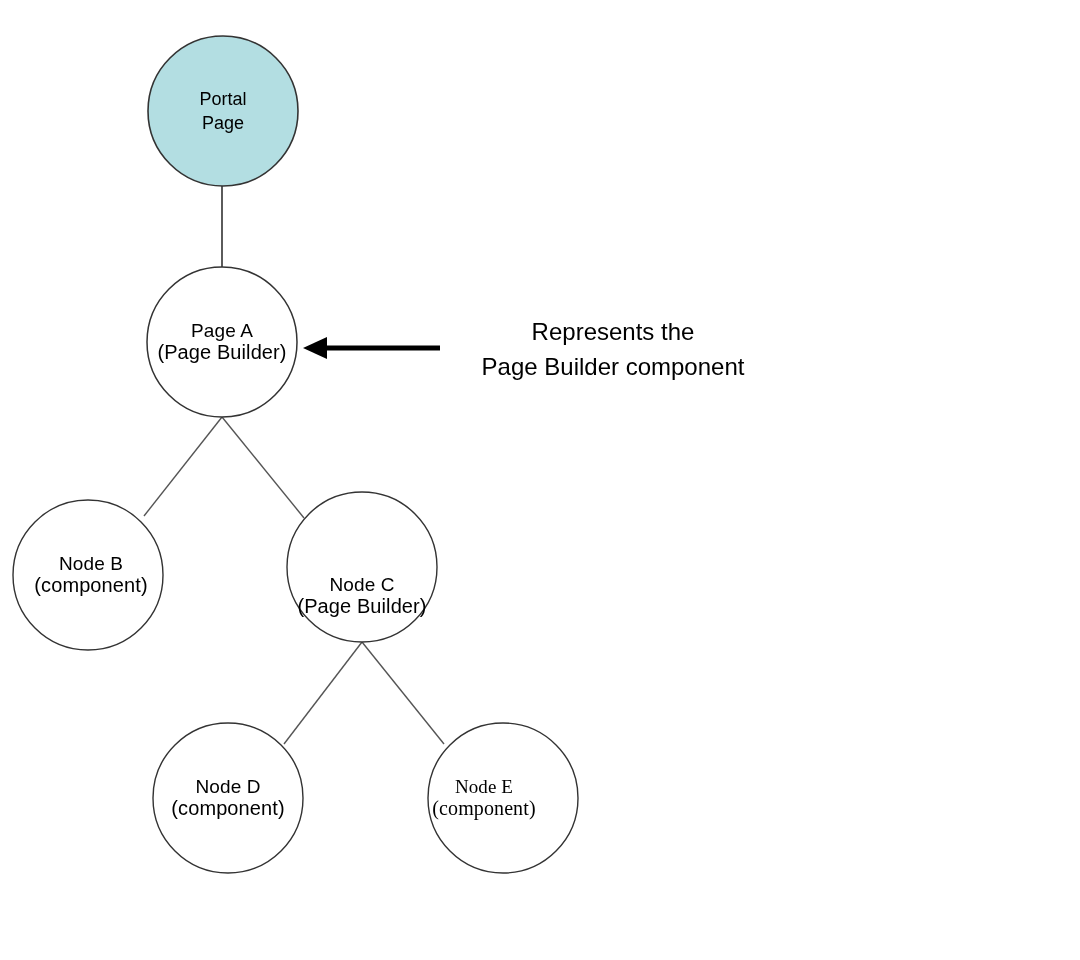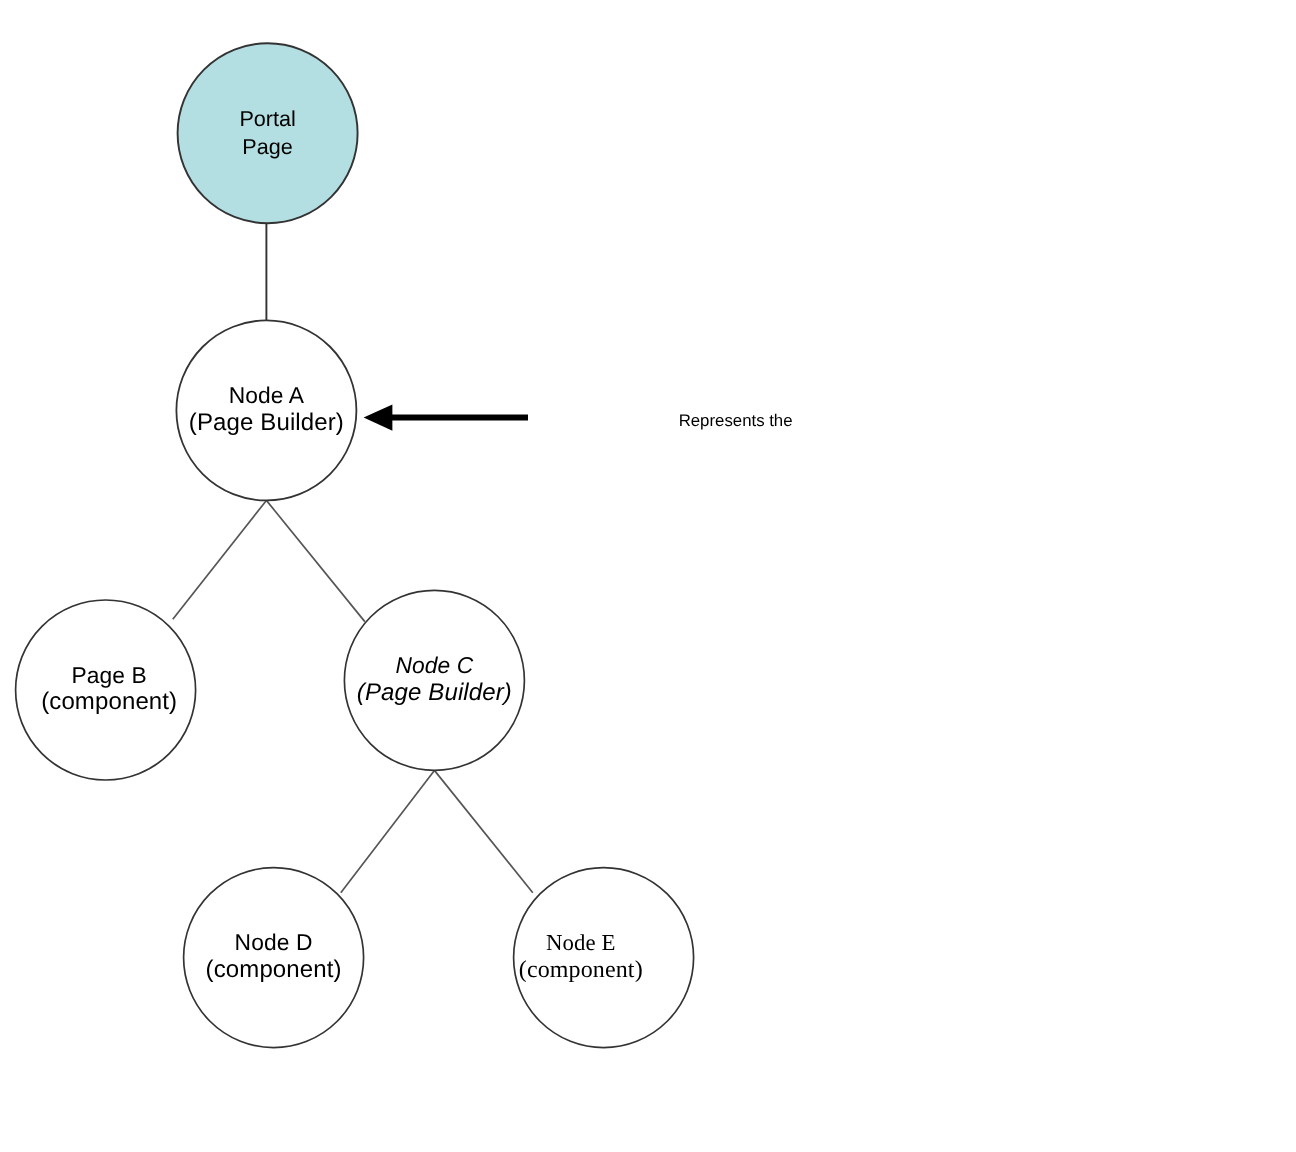--- a/index.html
+++ b/index.html
@@ -44,21 +44,21 @@
     letter-spacing: 0.1px;
   }
   .portal-title {
     display: block;
     font-size: 18px;
     line-height: 1.35;
   }
   .annotation {
     position: absolute;
     text-align: center;
-    font-size: 14px;
+    font-size: 24px;
     line-height: 1.45;
     white-space: nowrap;
     transform: translate(-50%, -50%);
   }
   .annotation span { display: block; }
 </style>
 </head>
 <body>
 
 <div id="canvas">
@@ -88,41 +88,42 @@
     </g>
 
   </svg>
 
   <div class="node-label" style="left:223px; top:111px;">
     <span class="portal-title">Portal</span>
     <span class="portal-title">Page</span>
   </div>
 
   <div class="node-label" style="left:222px; top:342px;">
-    <span class="node-title">Node A</span>
+    <span class="node-title">Page A</span>
     <span class="node-sub">(Page Builder)</span>
   </div>
 
   <div class="node-label" style="left:91px; top:575px;">
-    <span class="node-title">Page B</span>
+    <span class="node-title">Node B</span>
     <span class="node-sub">(component)</span>
   </div>
 
-  <div class="node-label" style="left:362px; top:567px;font-style:italic;">
+  <div class="node-label" style="left:362px; top:596px;">
     <span class="node-title">Node C</span>
     <span class="node-sub">(Page Builder)</span>
   </div>
 
   <div class="node-label" style="left:228px; top:798px;">
     <span class="node-title">Node D</span>
     <span class="node-sub">(component)</span>
   </div>
 
   <div class="node-label" style="left:484px; top:798px;font-family:Liberation Serif, serif;">
     <span class="node-title">Node E</span>
     <span class="node-sub">(component)</span>
   </div>
 
   <div class="annotation" style="left:613px; top:350px;">
     <span>Represents the</span>
+    <span>Page Builder component</span>
   </div>
 
 </div>
 
 </body></html>

